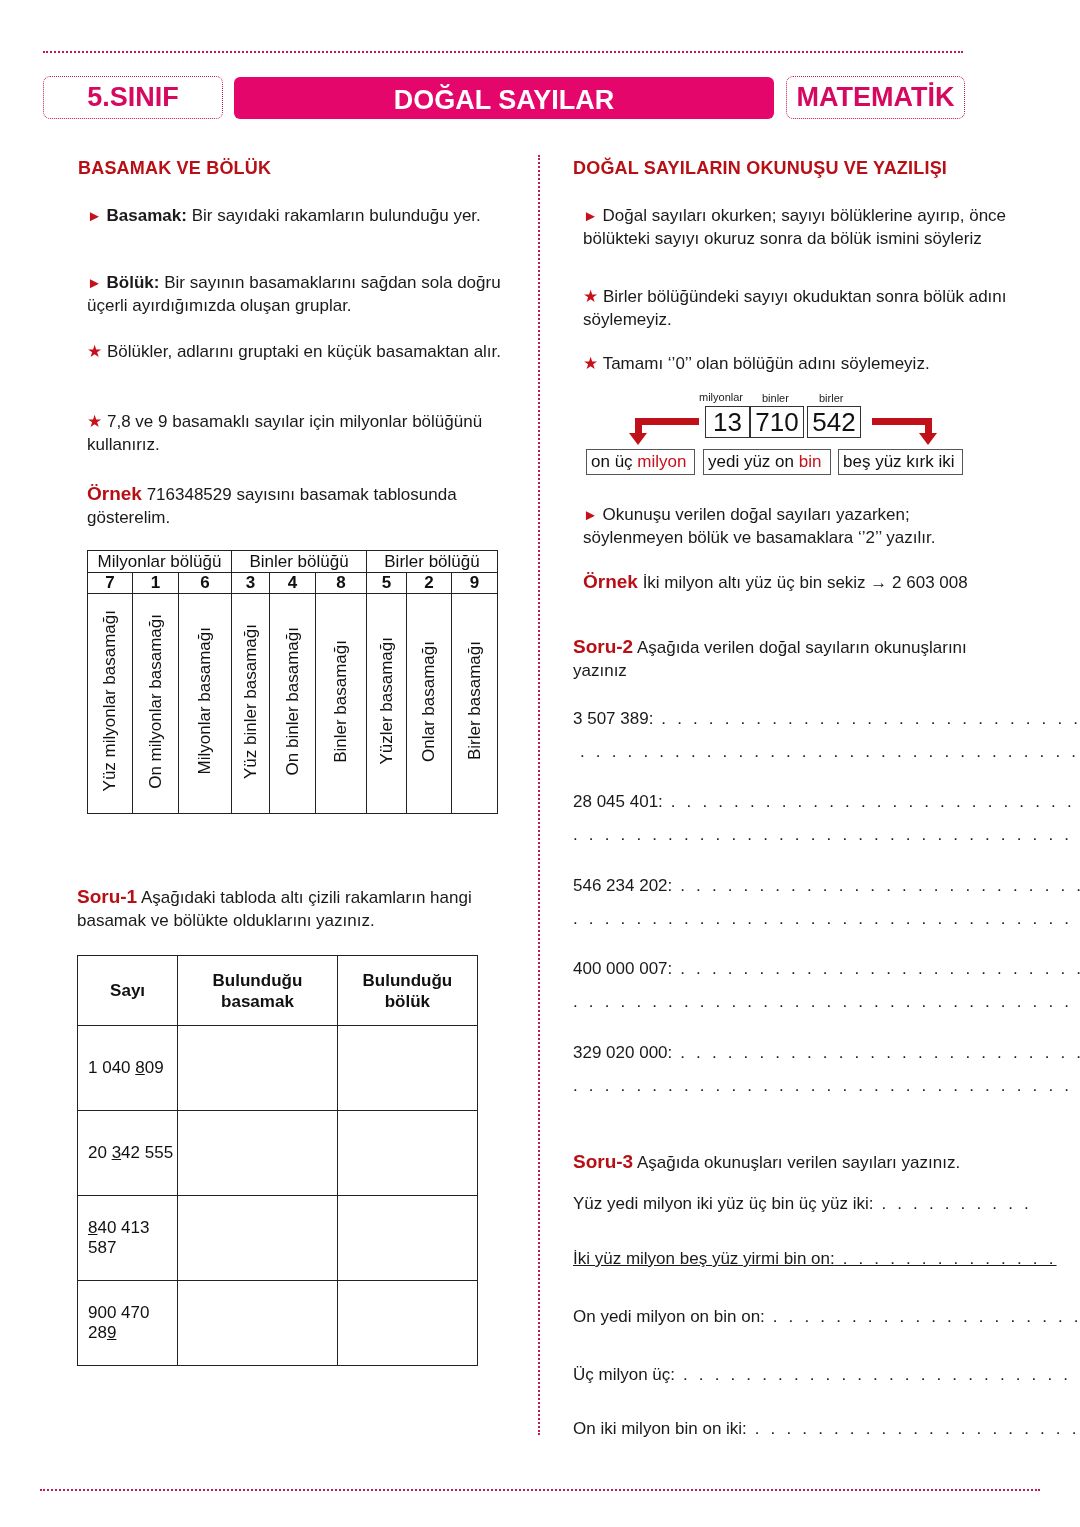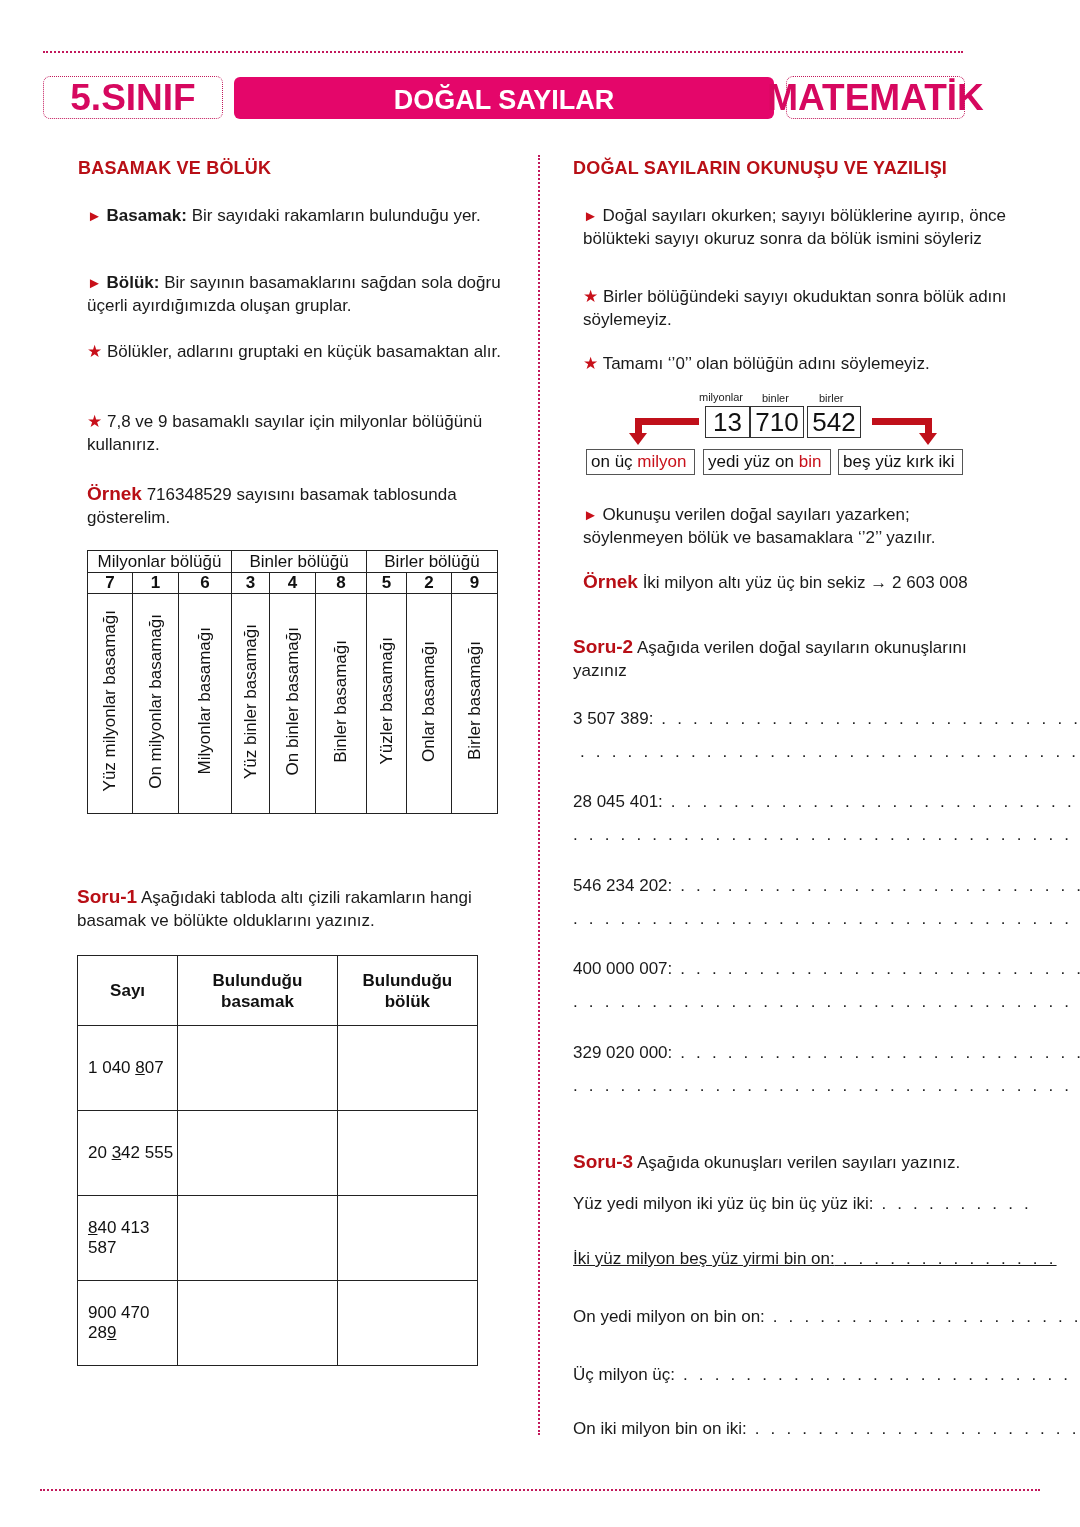--- a/index.html
+++ b/index.html
@@ -1,20 +1,20 @@
 <!DOCTYPE html>
 <html><head>
 <meta charset="utf-8">
 <style>
   * { box-sizing: border-box; margin: 0; padding: 0; }
   body { width: 1080px; height: 1527px; background: #fff; font-family: "Liberation Sans", sans-serif; color: #111; position: relative; overflow: hidden; }
   .hr-dot { position: absolute; border-top: 2px dotted #c2185b; height: 0; }
   .top-dots { left: 43px; top: 51px; width: 920px; }
   .bot-dots { left: 40px; top: 1489px; width: 1000px; }
-  .hdr-box { position: absolute; top: 76px; height: 43px; border: 1.5px dotted #c2185b; border-radius: 7px; display: flex; align-items: center; justify-content: center; font-weight: bold; font-size: 37px; color: #d6085f; }
+  .hdr-box { position: absolute; top: 76px; height: 43px; border: 1.5px dotted #c2185b; border-radius: 7px; display: flex; align-items: center; justify-content: center; font-weight: bold; font-size: 27px; color: #d6085f; }
   .hdr-left { left: 43px; width: 180px; }
   .hdr-right { left: 786px; width: 179px; }
   .hdr-mid { position: absolute; top: 77px; left: 234px; width: 540px; height: 42px; background: #e4066a; border-radius: 6px; color: #fff; font-weight: bold; font-size: 27px; display: flex; align-items: center; justify-content: center; padding-top: 4px; }
   .vdiv { position: absolute; left: 538px; top: 155px; height: 1280px; border-left: 2px dotted #c2185b; }
   .sec-title { position: absolute; font-weight: 900; font-size: 18px; color: #b80f16; letter-spacing: 0.2px; }
   .p { position: absolute; font-size: 17px; line-height: 23px; color: #1a1a1a; }
   .red { color: #c8101a; }
   .tri { color: #c8101a; font-size: 15px; }
   .star { color: #c8101a; font-size: 17px; }
   .lbl-red { color: #b80f16; font-weight: 900; font-size: 19px; }
@@ -123,21 +123,21 @@
 </div>
 
 <table class="qtable">
   <tbody>
       <tr class="h">
     <td style="width:124px">Sayı</td>
     <td style="width:163px;padding:0 30px">Bulunduğu basamak</td>
     <td style="width:144px;padding:0 20px">Bulunduğu bölük</td>
   </tr>
   <tr class="r">
-    <td><span>1 040 </span><span class="u">8</span><span>07</span></td>
+    <td><span>1 040 </span><span class="u">8</span><span>09</span></td>
     <td></td>
     <td></td>
   </tr>
   <tr class="r">
     <td><span>20 </span><span class="u">3</span><span>42 555</span></td>
     <td></td>
     <td></td>
   </tr>
   <tr class="r">
     <td><span></span><span class="u">8</span><span>40 413 587</span></td>

